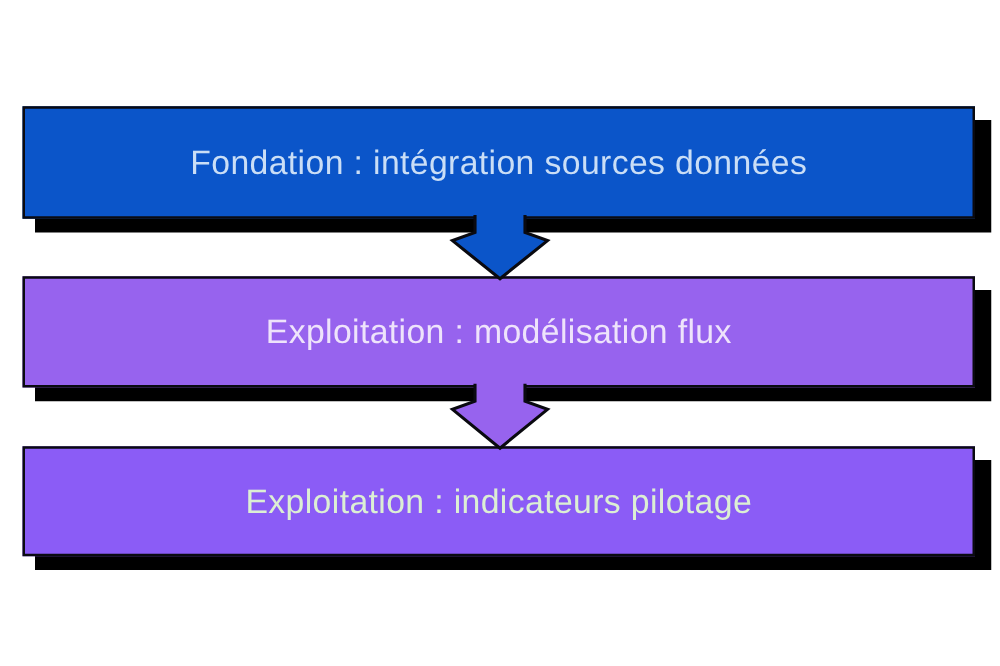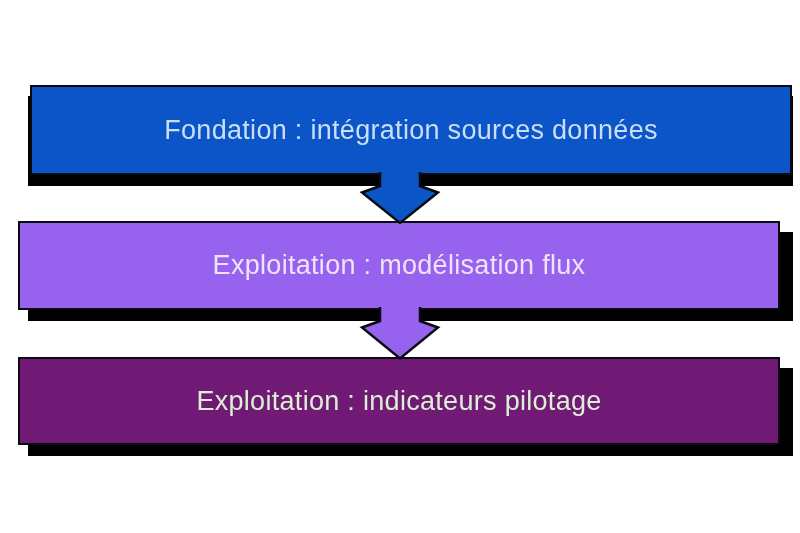--- a/index.html
+++ b/index.html
@@ -27,21 +27,21 @@
   .step {
     position: absolute;
     left: 18px;
     width: 762px;
     box-sizing: border-box;
     border: 2.5px solid #0a0a10;
     display: flex;
     align-items: center;
     justify-content: center;
   }
-  .step.b1 { top: 85px;  height: 90px; margin-left: 12px; }
+  .step.b1 { top: 85px;  height: 90px; }
   .step.b2 { top: 221px; height: 89px; }
   .step.b3 { top: 357px; height: 88px; }
   .step .label {
     font-size: 27px;
     letter-spacing: 0.3px;
     white-space: nowrap;
   }
   svg.arrows {
     position: absolute;
     left: 0;
@@ -59,21 +59,21 @@
   <div class="shadow s3" style="background-color: rgb(0, 0, 0);"></div>
 
   <div class="step b1" style="background-color: rgb(11, 85, 201); color: rgb(202, 222, 246); border-color: rgb(10, 10, 16);">
     <span class="label">Fondation : intégration sources données</span>
   </div>
 
   <div class="step b2" style="background-color: rgb(151, 99, 238); color: rgb(238, 227, 251); border-color: rgb(10, 10, 16);">
     <span class="label">Exploitation : modélisation flux</span>
   </div>
 
-  <div class="step b3" style="background-color: #701a75; color: rgb(220, 239, 212); border-color: rgb(10, 10, 16);">
+  <div class="step b3" style="background-color: #8b5cf6; color: rgb(220, 239, 212); border-color: rgb(10, 10, 16);">
     <span class="label">Exploitation : indicateurs pilotage</span>
   </div>
 
   <svg class="arrows" width="800" height="533" viewBox="0 0 800 533">
     <path d="M380,172 L380,186 L362,192.5 L400,223 L438,192.5 L420,186 L420,172" stroke-width="2.5" stroke-linejoin="miter" fill="#0b55c9" stroke="#0a0a10"></path>
     <path d="M380,307 L380,321 L362,327.5 L400,358.5 L438,327.5 L420,321 L420,307" stroke-width="2.5" stroke-linejoin="miter" fill="#9763ee" stroke="#0a0a10"></path>
   </svg>
 
 </div>
 

